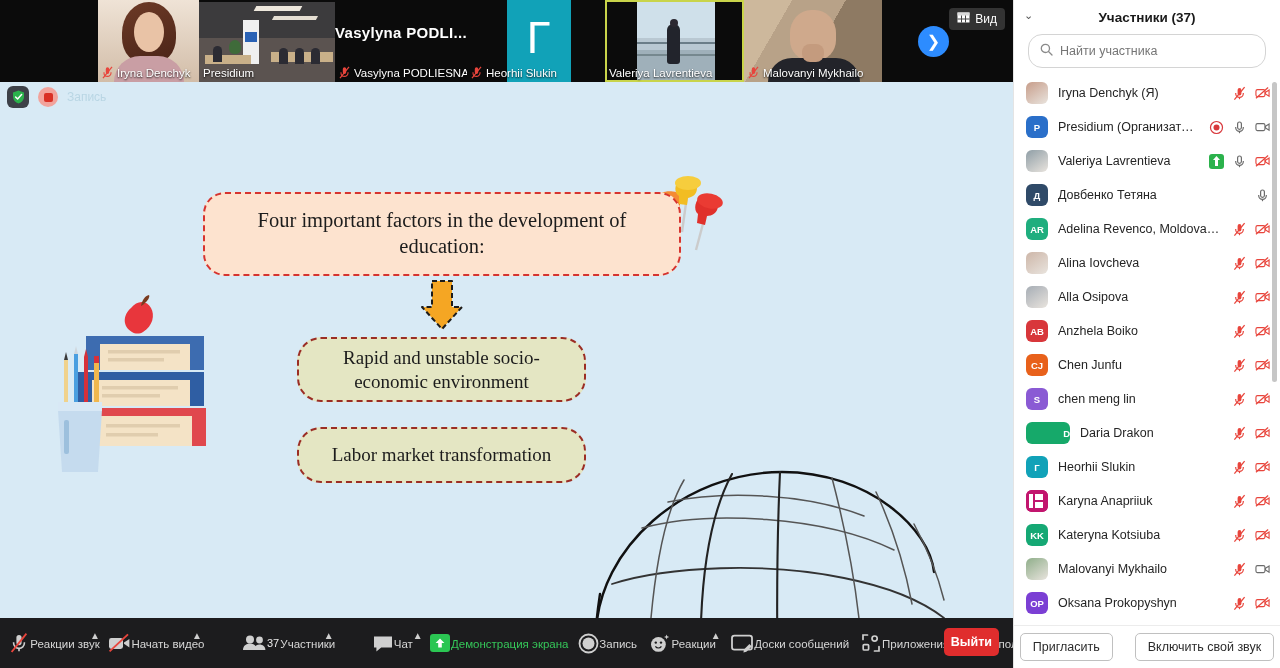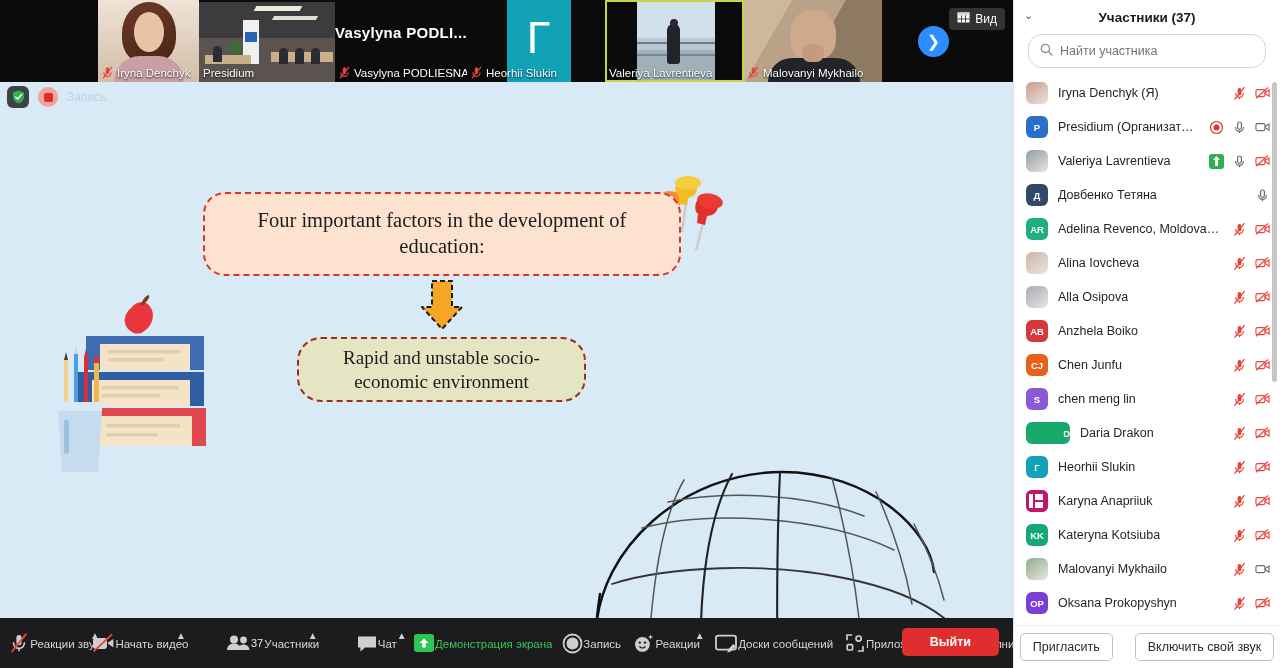--- a/index.html
+++ b/index.html
@@ -142,21 +142,21 @@
   .tb { display: flex; align-items: center; justify-content: center;
         height: 50px; cursor: pointer; position: relative; }
   .tb .gl { height: 22px; display: flex; align-items: center; justify-content: center; }
   .tb .lb { font-size: 11.5px; margin-top: 2px; white-space: nowrap; }
   .caret { width: 14px; height: 50px; display: flex; align-items: flex-start; justify-content: center;
            padding-top: 12px; color: #cfcfcf; font-size: 10px; cursor: pointer; }
   .tb.share .lb { color: #35c759; }
   #leave {
     position: absolute; right: 14px; top: 10px; background: #e02d2d; color: #fff;
     font-size: 12.5px; font-weight: bold; border: none; border-radius: 5px;
-    padding: 7px 28px; cursor: pointer;
+    padding: 7px 7px; cursor: pointer;
   }
 
   
   #panel { width: 267px; height: 668px; background: #fff; position: relative;
            border-left: 1px solid #e4e4e4; display: flex; flex-direction: column; }
   #panel-head { height: 34px; display: flex; align-items: center; justify-content: center; position: relative; }
   #panel-head .ttl { font-size: 13.5px; font-weight: bold; color: #1a1a1a; }
   #collapse { position: absolute; left: 10px; top: 9px; font-size: 11px; color: #555; cursor: pointer; }
   #searchwrap { padding: 0 14px 8px; }
   #search {
@@ -394,39 +394,42 @@
           <path d="M96 22C76 56 62 120 58 244"></path>
           <path d="M244 20C254 58 266 110 272 170"></path>
           <path d="M288 34C302 64 316 104 324 146"></path>
           <path d="M326 66C340 92 350 118 356 142"></path>
         </g>
       </svg>
 
       <div class="box factor" id="f1">
         <span>Rapid and unstable socio-economic environment</span>
       </div>
+      <div class="box factor" id="f2">
+        <span>Labor market transformation</span>
+      </div>
 
     </div>
 
     <div id="toolbar">
 
       <div class="tb" style="margin-left:18px;width:72px">
         <span class="gl">
           <svg width="22" height="22" viewBox="0 0 22 22">
               <path d="M11 3a2.6 2.6 0 0 1 2.6 2.6v5a2.6 2.6 0 0 1-5.2 0v-5A2.6 2.6 0 0 1 11 3z" fill="#cfcfcf"></path>
               <path d="M5.6 10.3v.7a5.4 5.4 0 0 0 10.8 0v-.7" stroke="#cfcfcf" stroke-width="1.6" fill="none"></path>
               <line x1="11" y1="16.4" x2="11" y2="19.2" stroke="#cfcfcf" stroke-width="1.6"></line>
               <line x1="3.6" y1="20" x2="18.4" y2="1.6" stroke="#e8453c" stroke-width="1.9"></line>
             </svg>
         </span>
         <span class="lb">Реакции звук</span>
       </div>
       <div class="caret">▲</div>
 
-      <div class="tb" style="margin-left:4px;width:72px">
+      <div class="tb" style="margin-left:20px;width:72px">
         <span class="gl">
           <svg width="24" height="20" viewBox="0 0 24 20">
               <rect x="2" y="5" width="14" height="11" rx="2.4" fill="#cfcfcf"></rect>
               <path d="M17 9.6 22.4 6v8.4L17 10.8z" fill="#cfcfcf"></path>
               <line x1="2.6" y1="18.4" x2="21" y2="1.4" stroke="#e8453c" stroke-width="1.9"></line>
             </svg>
         </span>
         <span class="lb">Начать видео</span>
       </div>
       <div class="caret">▲</div>

